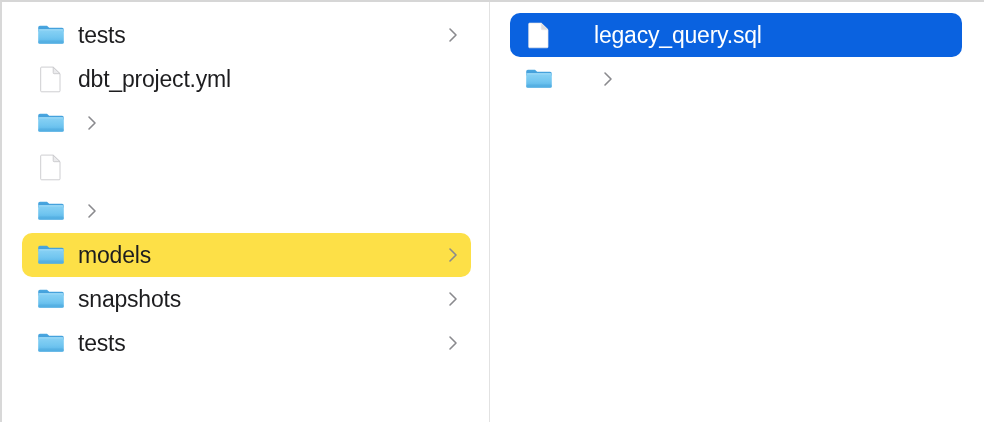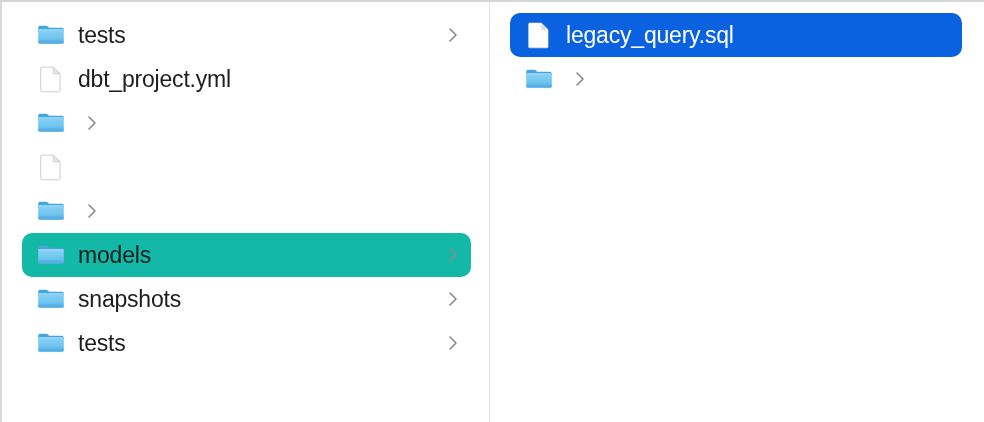--- a/index.html
+++ b/index.html
@@ -55,24 +55,25 @@
     box-sizing: border-box;
     border-radius: 10px;
     padding-left: 14px;
     padding-right: 12px;
     margin: 0 18px 0 20px;
     cursor: default;
   }
 
   .column.right .row {
     margin: 0 22px 0 20px;
+    gap: 28px;
   }
 
   .row.sel-gray {
-    background: #14b8a6;
+    background: #fde047;
   }
 
   .row.sel-blue {
     background: #0a62e0;
   }
 
   .icon {
     flex: 0 0 auto;
     width: 30px;
     height: 30px;

